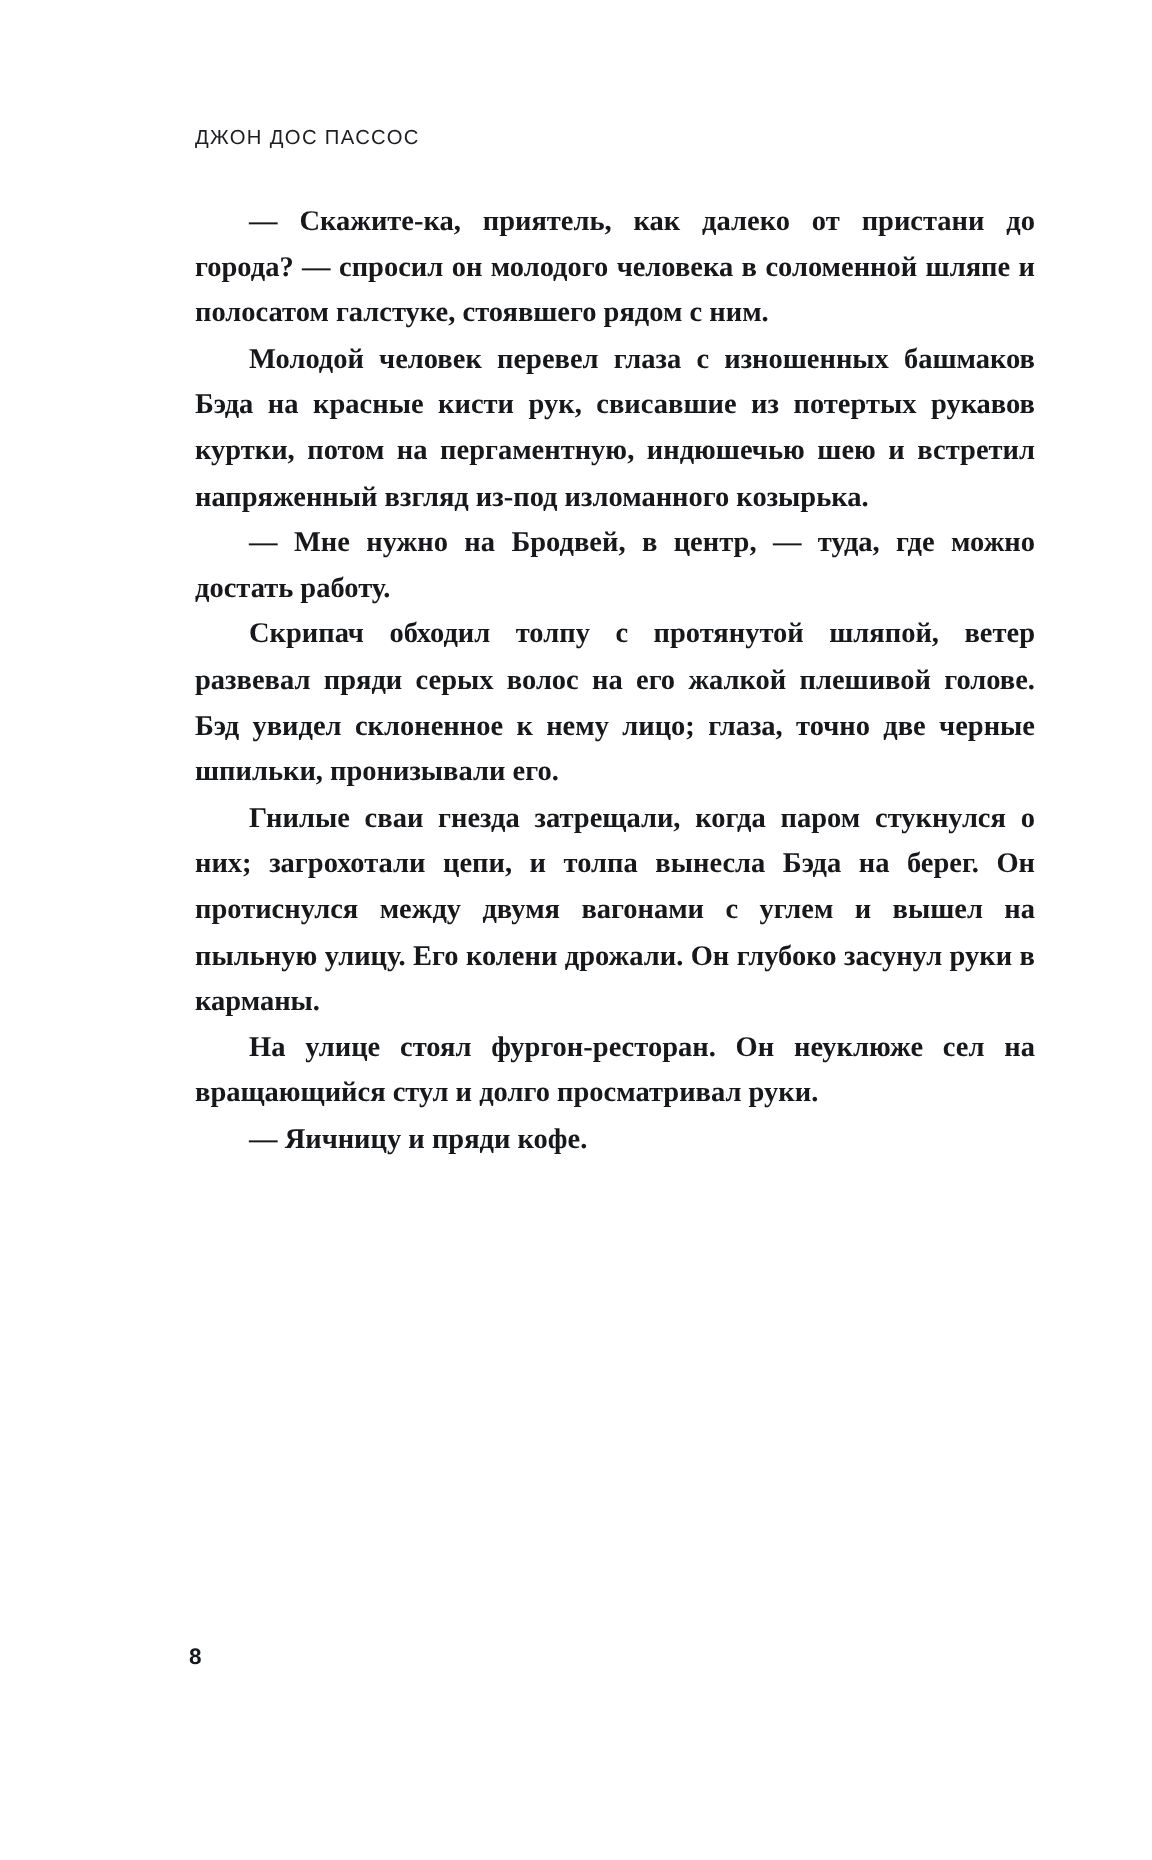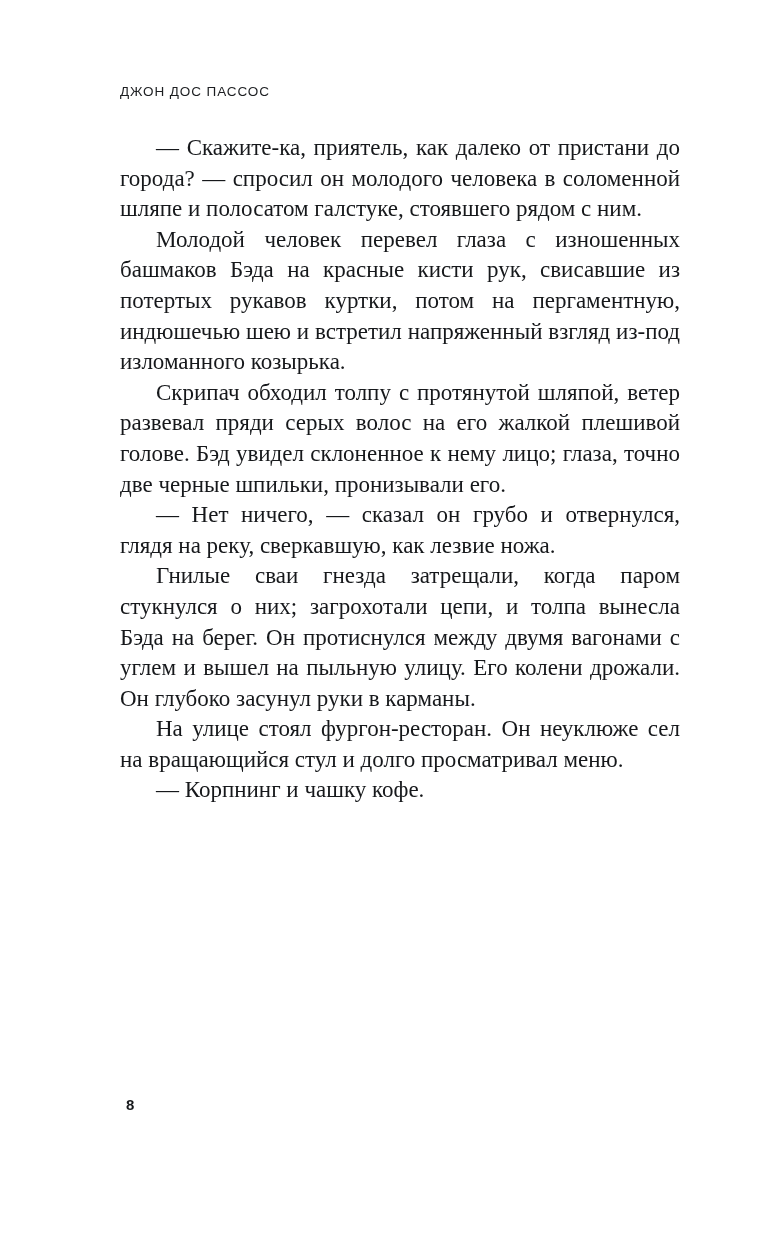--- a/index.html
+++ b/index.html
@@ -18,41 +18,42 @@
   .page {
     position: absolute;
     top: 0;
     left: 0;
     width: 768px;
     height: 1240px;
     background: #ffffff;
   }
   .content {
     position: absolute;
-    left: 120px;
+    left: 130px;
     top: 84px;
     width: 560px;
   }
   .running-head {
     font-family: "Liberation Sans", sans-serif;
     font-size: 13.5px;
     letter-spacing: 0.9px;
     color: #1c1e21;
     text-transform: uppercase;
     margin: 0 0 34px 0;
     font-weight: 400;
   }
   .body-text p {
     margin: 0;
-    font-size: 23px;
+    font-size: 19px;
     line-height: 30.6px;
     text-align: justify;
     text-indent: 36px;
     color: #16181b;
     hyphens: manual;
+    font-weight: bold;
     -webkit-hyphens: manual;
   }
   .body-text p.last-line-left {
     text-align-last: left;
   }
   .folio {
     position: absolute;
     left: 126px;
     top: 1096px;
     font-family: "Liberation Sans", sans-serif;
@@ -66,24 +67,24 @@
 
 <div class="page">
 
   <div class="content">
 
     <div class="running-head">ДЖОН ДОС ПАССОС</div>
 
     <div class="body-text">
       <p>— Скажите-ка, приятель, как далеко от пристани до города? — спросил он молодого человека в соломенной шляпе и полосатом галстуке, стоявшего рядом с ним.</p>
       <p>Молодой человек перевел глаза с изношенных башмаков Бэда на красные кисти рук, свисавшие из потертых рукавов куртки, потом на пергаментную, индюшечью шею и встретил напряженный взгляд из-под изломанного козырька.</p>
+      <p>— Мне нужно на Бродвей, в центр, — туда, где можно достать работу.</p>
       <p>Скрипач обходил толпу с протянутой шляпой, ветер развевал пряди серых волос на его жалкой плешивой голове. Бэд увидел склоненное к нему лицо; глаза, точно две черные шпильки, пронизывали его.</p>
-      <p>— Нет ничего, — сказал он грубо и отвернулся, глядя на реку, сверкавшую, как лезвие ножа.</p>
       <p>Гнилые сваи гнезда затрещали, когда паром стукнулся о них; загрохотали цепи, и толпа вынесла Бэда на берег. Он протиснулся между двумя вагонами с углем и вышел на пыльную улицу. Его колени дрожали. Он глубоко засунул руки в карманы.</p>
-      <p>На улице стоял фургон-ресторан. Он неуклюже сел на вращающийся стул и долго просматривал меню.</p>
-      <p class="last-line-left">— Корпнинг и чашку кофе.</p>
+      <p>На улице стоял фургон-ресторан. Он неуклюже сел на вращающийся стул и долго просматривал руки.</p>
+      <p class="last-line-left">— Яичницу и пряди кофе.</p>
     </div>
 
   </div>
 
   <div class="folio">8</div>
 
 </div>
 
 </body></html>

